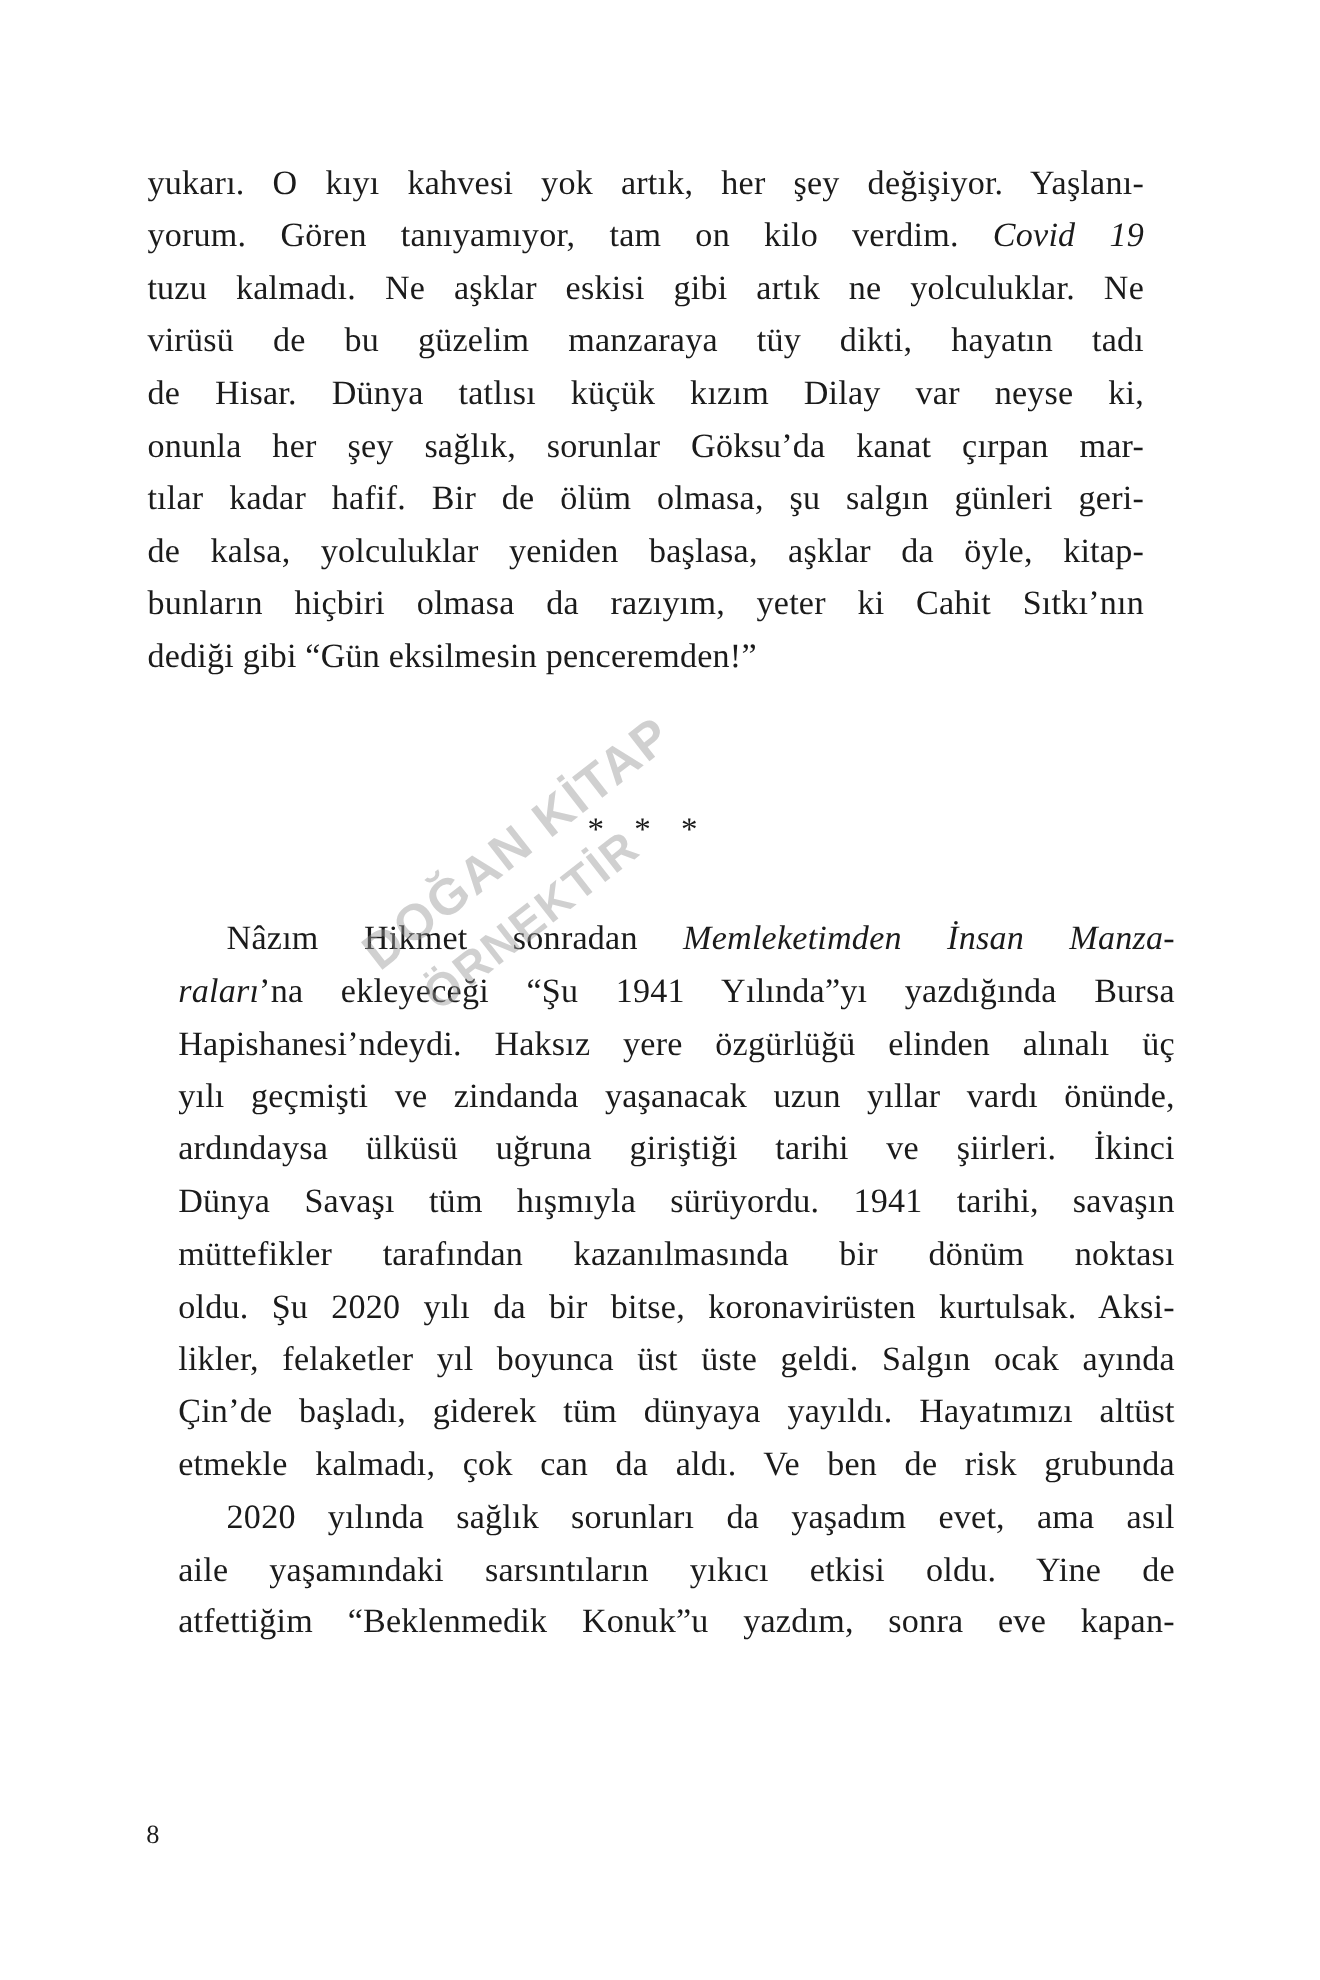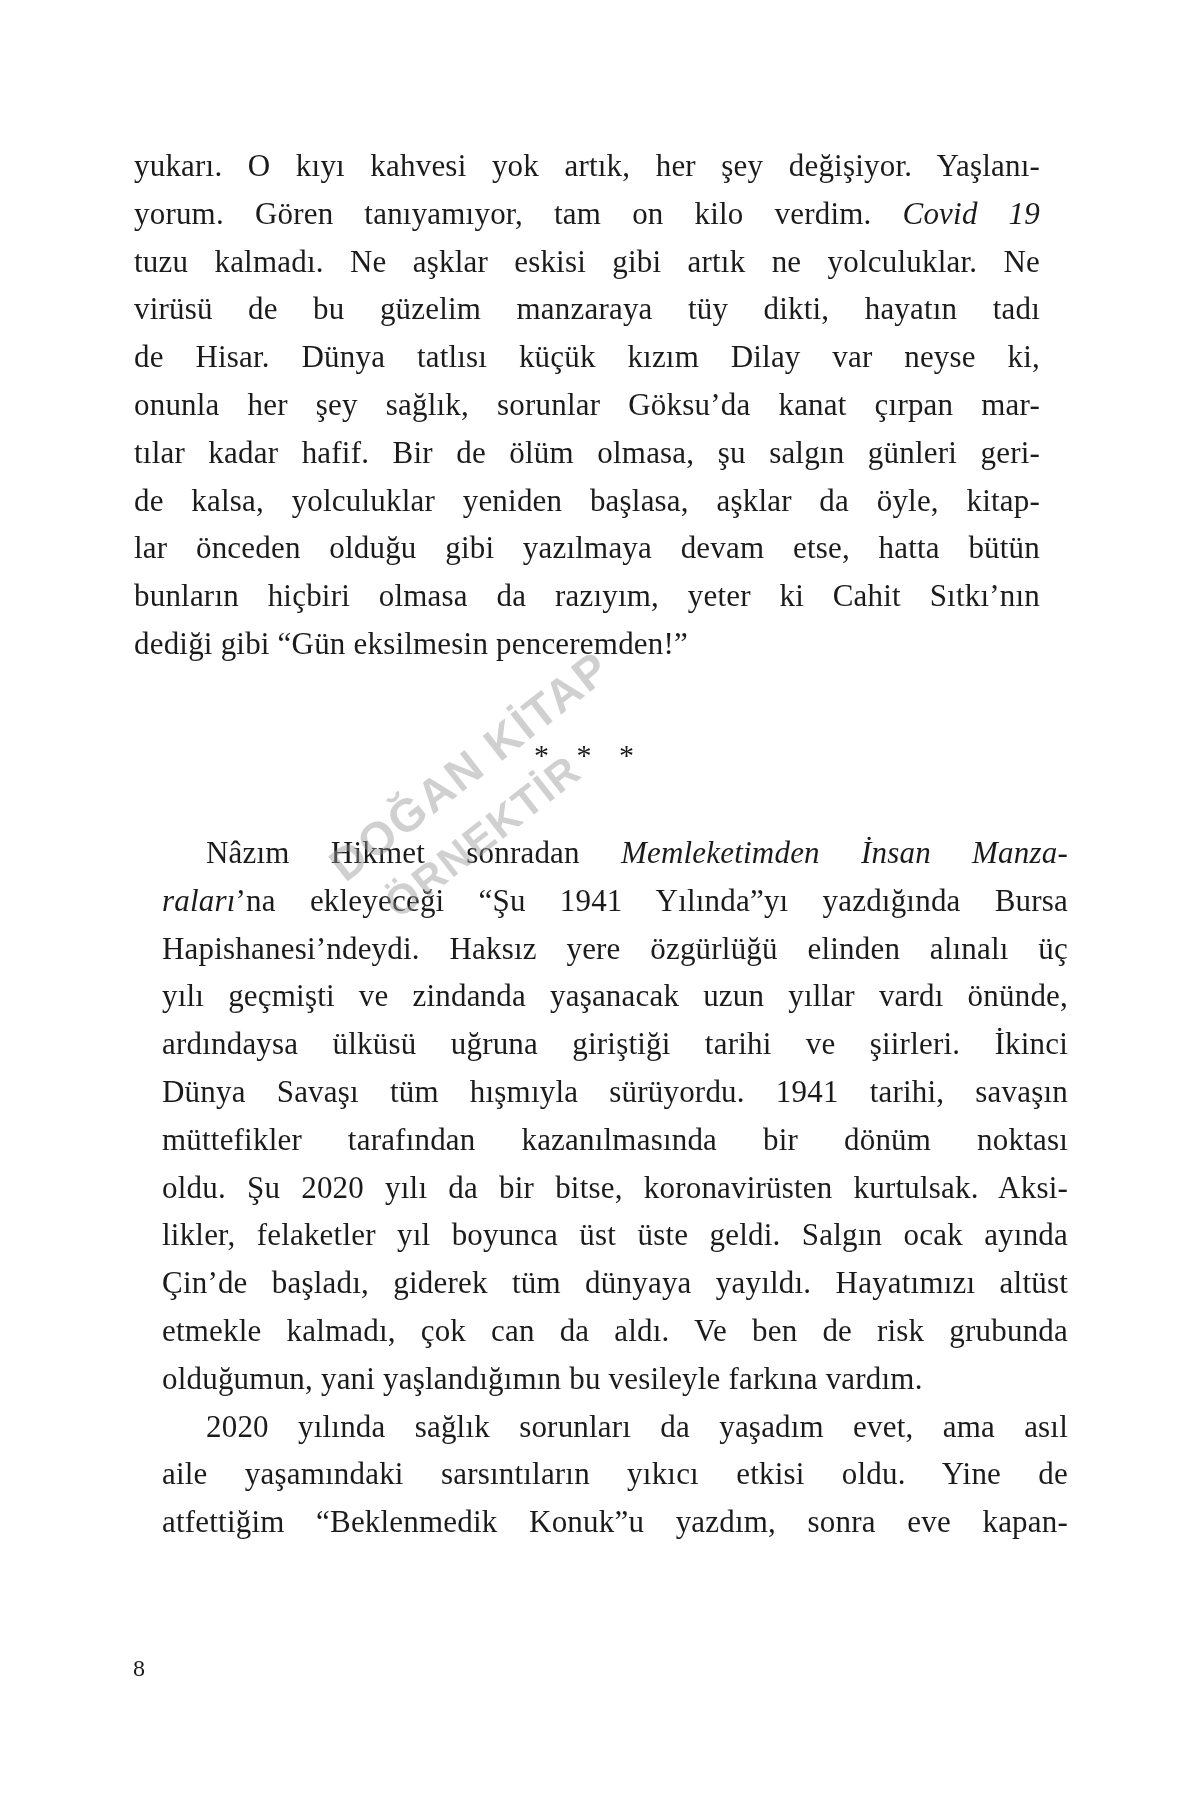--- a/index.html
+++ b/index.html
@@ -84,40 +84,38 @@
 
   <div class="text-block para1">
     <span class="line">yukarı. O kıyı kahvesi yok artık, her şey değişiyor. Yaşlanı-</span>
     <span class="line"><span>yorum. Gören tanıyamıyor, tam on kilo verdim.</span> <i>Covid 19</i></span>
     <span class="line">tuzu kalmadı. Ne aşklar eskisi gibi artık ne yolculuklar. Ne</span>
     <span class="line">virüsü de bu güzelim manzaraya tüy dikti, hayatın tadı</span>
     <span class="line">de Hisar. Dünya tatlısı küçük kızım Dilay var neyse ki,</span>
     <span class="line">onunla her şey sağlık, sorunlar Göksu’da kanat çırpan mar-</span>
     <span class="line">tılar kadar hafif. Bir de ölüm olmasa, şu salgın günleri geri-</span>
     <span class="line">de kalsa, yolculuklar yeniden başlasa, aşklar da öyle, kitap-</span>
-    <span class="line">lar önceden olduğu gibi yazılmaya devam etse, hatta bütün</span>
     <span class="line">bunların hiçbiri olmasa da razıyım, yeter ki Cahit Sıtkı’nın</span>
     <span class="line last">dediği gibi “Gün eksilmesin penceremden!”</span>
   </div>
 
   <div class="stars">* * *</div>
 
   <div class="text-block para2">
     <span class="line indent"><span>Nâzım Hikmet sonradan</span> <i>Memleketimden İnsan Manza-</i></span>
     <span class="line"><i>raları</i><span>’na ekleyeceği “Şu 1941 Yılında”yı yazdığında Bursa</span></span>
     <span class="line">Hapishanesi’ndeydi. Haksız yere özgürlüğü elinden alınalı üç</span>
     <span class="line">yılı geçmişti ve zindanda yaşanacak uzun yıllar vardı önünde,</span>
     <span class="line">ardındaysa ülküsü uğruna giriştiği tarihi ve şiirleri. İkinci</span>
     <span class="line">Dünya Savaşı tüm hışmıyla sürüyordu. 1941 tarihi, savaşın</span>
     <span class="line">müttefikler tarafından kazanılmasında bir dönüm noktası</span>
     <span class="line">oldu. Şu 2020 yılı da bir bitse, koronavirüsten kurtulsak. Aksi-</span>
     <span class="line">likler, felaketler yıl boyunca üst üste geldi. Salgın ocak ayında</span>
     <span class="line">Çin’de başladı, giderek tüm dünyaya yayıldı. Hayatımızı altüst</span>
     <span class="line">etmekle kalmadı, çok can da aldı. Ve ben de risk grubunda</span>
-    <span class="line last">olduğumun, yani yaşlandığımın bu vesileyle farkına vardım.</span>
 
     <span class="line indent">2020 yılında sağlık sorunları da yaşadım evet, ama asıl</span>
     <span class="line">aile yaşamındaki sarsıntıların yıkıcı etkisi oldu. Yine de</span>
     <span class="line">atfettiğim “Beklenmedik Konuk”u yazdım, sonra eve kapan-</span>
   </div>
 
   <div class="page-number">8</div>
 
   <div class="watermark wm1">DOĞAN KİTAP</div>
   <div class="watermark wm2">ÖRNEKTİR</div>

